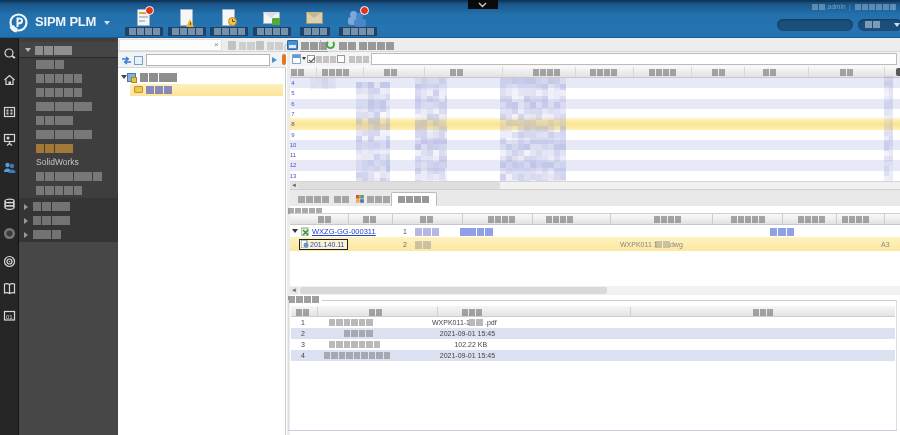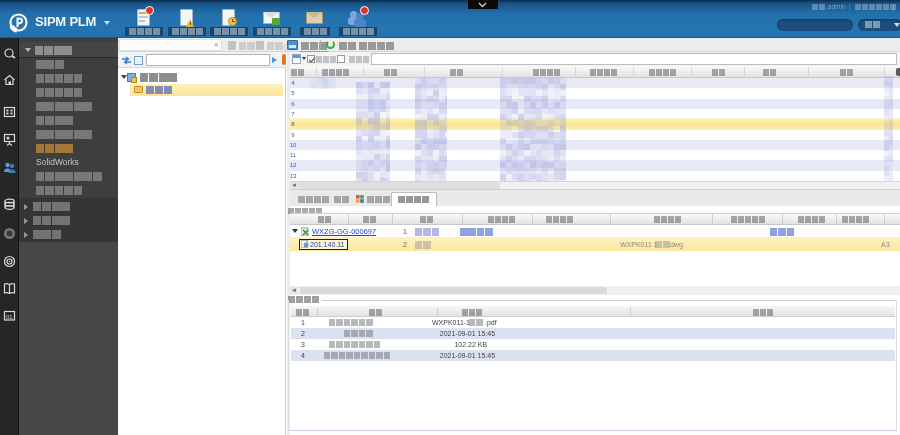--- a/index.html
+++ b/index.html
@@ -738,21 +738,21 @@
 <div class="abs" style="left:610px;top:214px;width:1px;height:10px;background:#cccccc;"></div>
 <div class="abs" style="left:712px;top:214px;width:1px;height:10px;background:#cccccc;"></div>
 <div class="abs" style="left:782px;top:214px;width:1px;height:10px;background:#cccccc;"></div>
 <div class="abs" style="left:836px;top:214px;width:1px;height:10px;background:#cccccc;"></div>
 <div class="abs" style="left:884px;top:214px;width:1px;height:10px;background:#cccccc;"></div>
 <div class="abs" style="left:292px;top:229px;width:0;height:0;border-left:3.5px solid transparent;border-right:3.5px solid transparent;border-top:4.5px solid #333;"></div>
 <svg class="abs" style="left:301px;top:227px;" width="9" height="9">
     <rect x="0" y="1" width="7" height="8" fill="#e8f0e0" stroke="#8a8"></rect>
     <path d="M2 3 L7 8 M7 3 L2 8" stroke="#3a8a3a" stroke-width="1.4"></path>
   </svg>
-<div style="position:absolute;left:312px;top:227px;font-size:7.5px;color:#2244cc;font-weight:400;white-space:nowrap;line-height:9.5px;text-decoration:underline;">WXZG-GG-000697</div>
+<div style="position:absolute;left:312px;top:227px;font-size:7.5px;color:#2244cc;font-weight:400;white-space:nowrap;line-height:9.5px;text-decoration:underline;">WXZG-GG-000311</div>
 <div style="position:absolute;left:403px;top:227px;font-size:7px;color:#555;font-weight:400;white-space:nowrap;line-height:9px;">1</div>
 <div style="position:absolute;left:415px;top:228px;width:24.5px;height:7.5px;background:repeating-linear-gradient(90deg,#7a80cc 0 7.5px,transparent 7.5px 8.5px);opacity:0.55;filter:blur(0.5px);"></div>
 <div style="position:absolute;left:460px;top:228px;width:33.0px;height:7.5px;background:repeating-linear-gradient(90deg,#2244cc 0 7.5px,transparent 7.5px 8.5px);opacity:0.5;filter:blur(0.5px);"></div>
 <div style="position:absolute;left:770px;top:228px;width:24.5px;height:7.5px;background:repeating-linear-gradient(90deg,#2244cc 0 7.5px,transparent 7.5px 8.5px);opacity:0.5;filter:blur(0.5px);"></div>
 <div class="abs" style="left:290px;top:237px;width:610px;height:14px;background:linear-gradient(#fdf2c0,#fbe79e);"></div>
 <div class="abs" style="left:299px;top:238.5px;width:49px;height:11px;background:#fdf4cc;border:1.3px solid #222;"></div>
 <svg class="abs" style="left:301px;top:240px;" width="8" height="8">
     <rect x="0" y="0" width="6" height="8" fill="#fff" stroke="#888"></rect>
     <circle cx="5" cy="5" r="2.5" fill="#5c9bd4"></circle>
   </svg>

